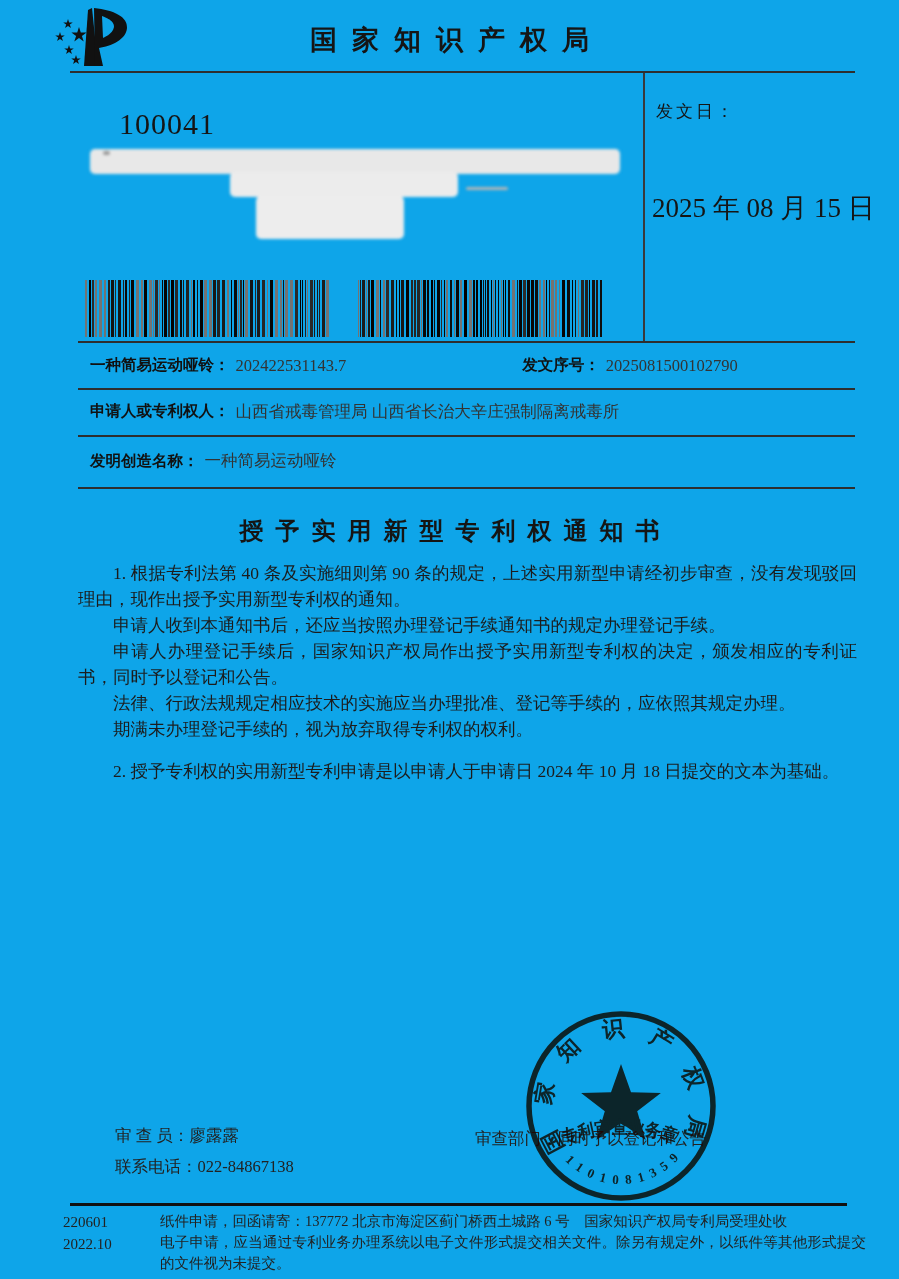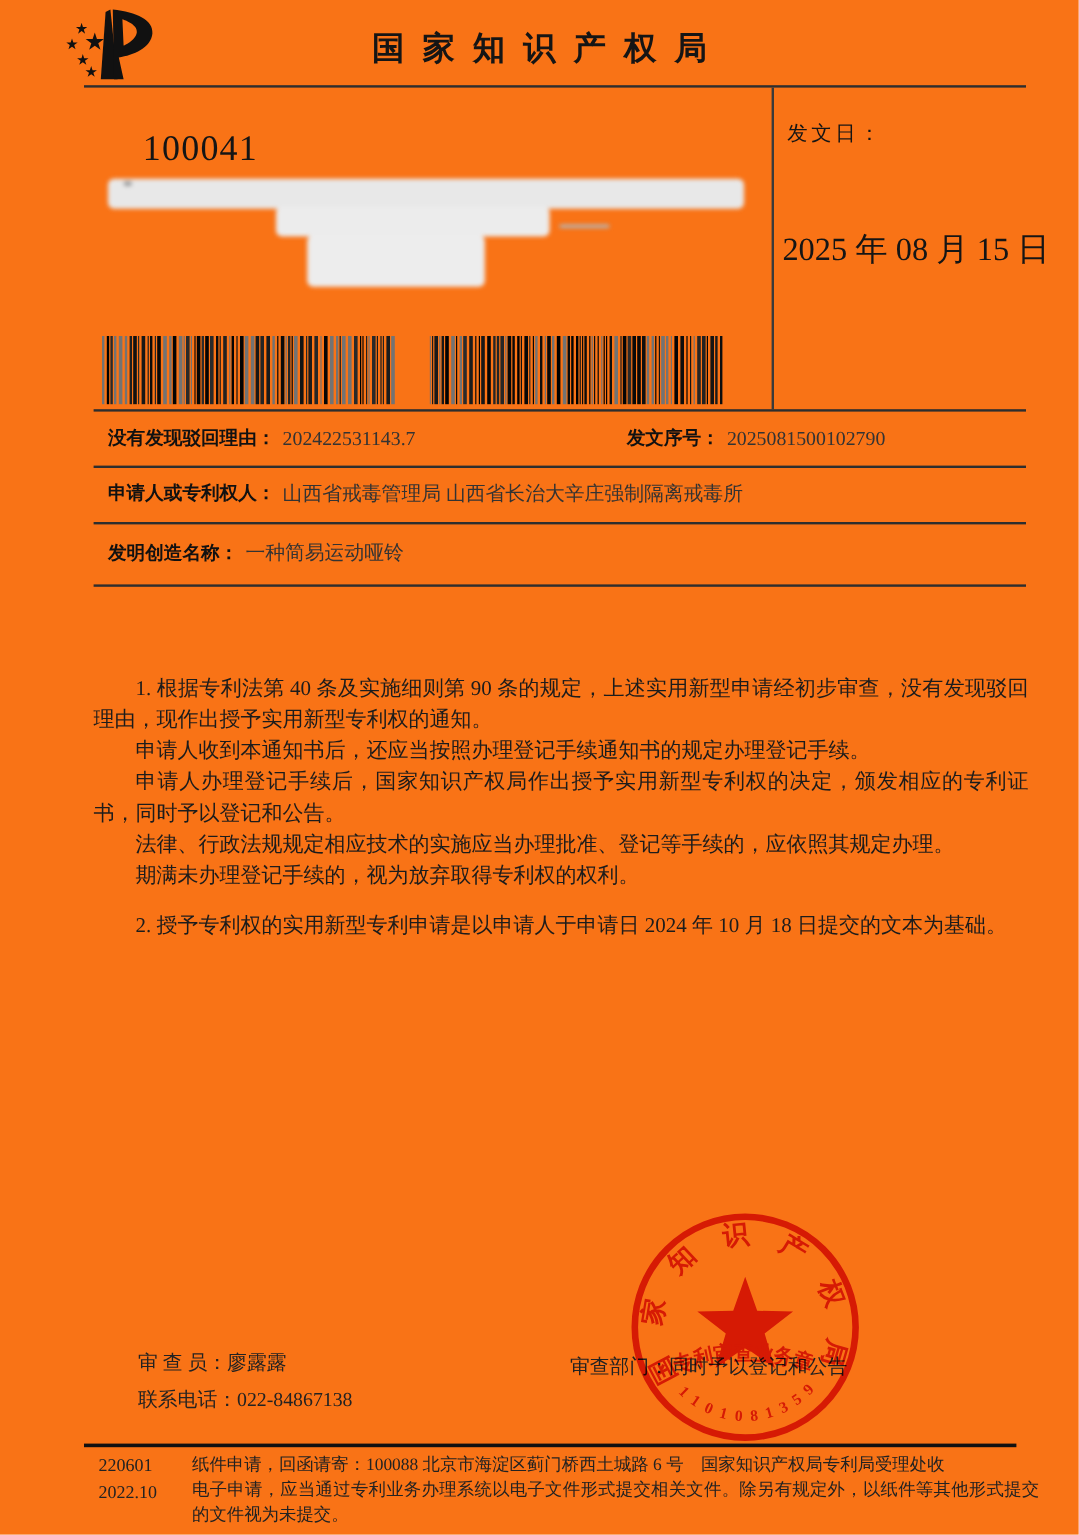--- a/index.html
+++ b/index.html
@@ -1,16 +1,16 @@
 <!DOCTYPE html>
 <html><head>
 <meta charset="utf-8">
 <style>
   html,body{margin:0;padding:0;background:#fff;}
-  #page{position:relative;width:899px;height:1279px;background:#f97316;overflow:hidden;
+  #page{position:relative;width:899px;height:1279px;background:#0ea5e9;overflow:hidden;
         font-family:"Liberation Serif","DejaVu Serif",serif;color:#151515;}
   .abs{position:absolute;}
   .hline{position:absolute;background:#2e2e2e;}
   .vline{position:absolute;background:#3a3a3a;}
 
   
   #agency-title{top:22px;left:0;right:0;text-align:center;font-size:27px;font-weight:600;
                 letter-spacing:15px;text-indent:15px;}
   
   #doc-code{top:107px;left:119px;font-size:30px;letter-spacing:1px;}
@@ -41,21 +41,21 @@
   #notice-body p.gap{margin-top:16px;}
 
   
   .sig{position:absolute;font-size:16.5px;white-space:nowrap;color:#222;}
 
   
   #seal{top:1006px;left:521px;width:200px;height:200px;mix-blend-mode:multiply;opacity:.93;
         pointer-events:none;}
 
   
-  #footer-codes{top:1211px;left:82px;font-size:15px;line-height:22px;color:#222;}
+  #footer-codes{top:1211px;left:63px;font-size:15px;line-height:22px;color:#222;}
   #footer-text{top:1211px;left:160px;width:706px;font-size:14.5px;line-height:21px;color:#222;
                text-align:justify;}
 </style>
 </head>
 <body>
 
 <div id="page">
 
   <svg class="abs" style="top:4px;left:42px;" width="120" height="68" viewBox="0 0 120 68">
     <g fill="#111">
@@ -224,34 +224,35 @@
       <span style="width: 3px; margin-right: 1px; background: rgb(38, 38, 38);"></span>
       <span style="width: 3px; margin-right: 1px; background: rgb(33, 33, 33);"></span>
       <span style="width: 1px; margin-right: 2px; background: rgb(3, 3, 3);"></span>
       <span style="width: 3px; margin-right: 1px; background: rgb(20, 20, 20);"></span>
       <span style="width: 2px; margin-right: 2px; background: rgb(26, 26, 26);"></span>
       <span style="width: 2px; margin-right: 1px; background: rgb(13, 13, 13);"></span>
     </div>
   <div class="hline" style="top:341px;left:78px;width:777px;height:2px;"></div>
 
   <div class="row" style="top:343px;height:45px;">
-    <span class="lab" style="margin-left:12px;">没有发现驳回理由：</span>
+    <span class="lab" style="margin-left:12px;">一种简易运动哑铃：</span>
     <span class="val">202422531143.7</span>
     <span class="lab" style="margin-left:176px;">发文序号：</span>
     <span class="val">2025081500102790</span>
   </div>
   <div class="row" style="top:388px;height:47px;align-items:center;">
     <span class="lab" style="margin-left:12px;">申请人或专利权人：</span>
     <span class="val">山西省戒毒管理局  山西省长治大辛庄强制隔离戒毒所</span>
   </div>
   <div class="row" style="top:435px;height:52px;">
     <span class="lab" style="margin-left:12px;">发明创造名称：</span>
     <span class="val">一种简易运动哑铃</span>
   </div>
 
+  <div class="abs" id="notice-title">授予实用新型专利权通知书</div>
   <div class="abs" id="notice-body">
     <p>1.  根据专利法第 40 条及实施细则第 90 条的规定，上述实用新型申请经初步审查，没有发现驳回理由，现作出授予实用新型专利权的通知。</p>
     <p>申请人收到本通知书后，还应当按照办理登记手续通知书的规定办理登记手续。</p>
     <p>申请人办理登记手续后，国家知识产权局作出授予实用新型专利权的决定，颁发相应的专利证书，同时予以登记和公告。</p>
     <p>法律、行政法规规定相应技术的实施应当办理批准、登记等手续的，应依照其规定办理。</p>
     <p>期满未办理登记手续的，视为放弃取得专利权的权利。</p>
     <p class="gap">2.  授予专利权的实用新型专利申请是以申请人于申请日 2024 年 10 月 18 日提交的文本为基础。</p>
   </div>
 
   <div class="sig" style="top:1125px;left:115px;">
@@ -282,17 +283,17 @@
       <textPath href="#arcDigits" startOffset="6" textLength="168" lengthAdjust="spacing">1101081359734</textPath>
     </text>
   </svg>
 
   <div class="hline" style="top:1203px;left:70px;width:777px;height:3px;background:#111;"></div>
   <div class="abs" id="footer-codes">
     <div>220601</div>
     <div>2022.10</div>
   </div>
   <div class="abs" id="footer-text">
-    <div>纸件申请，回函请寄：100088  北京市海淀区蓟门桥西土城路 6 号　国家知识产权局专利局受理处收</div>
+    <div>纸件申请，回函请寄：137772  北京市海淀区蓟门桥西土城路 6 号　国家知识产权局专利局受理处收</div>
     <div>电子申请，应当通过专利业务办理系统以电子文件形式提交相关文件。除另有规定外，以纸件等其他形式提交的文件视为未提交。</div>
   </div>
 
 </div>
 
 </body></html>

